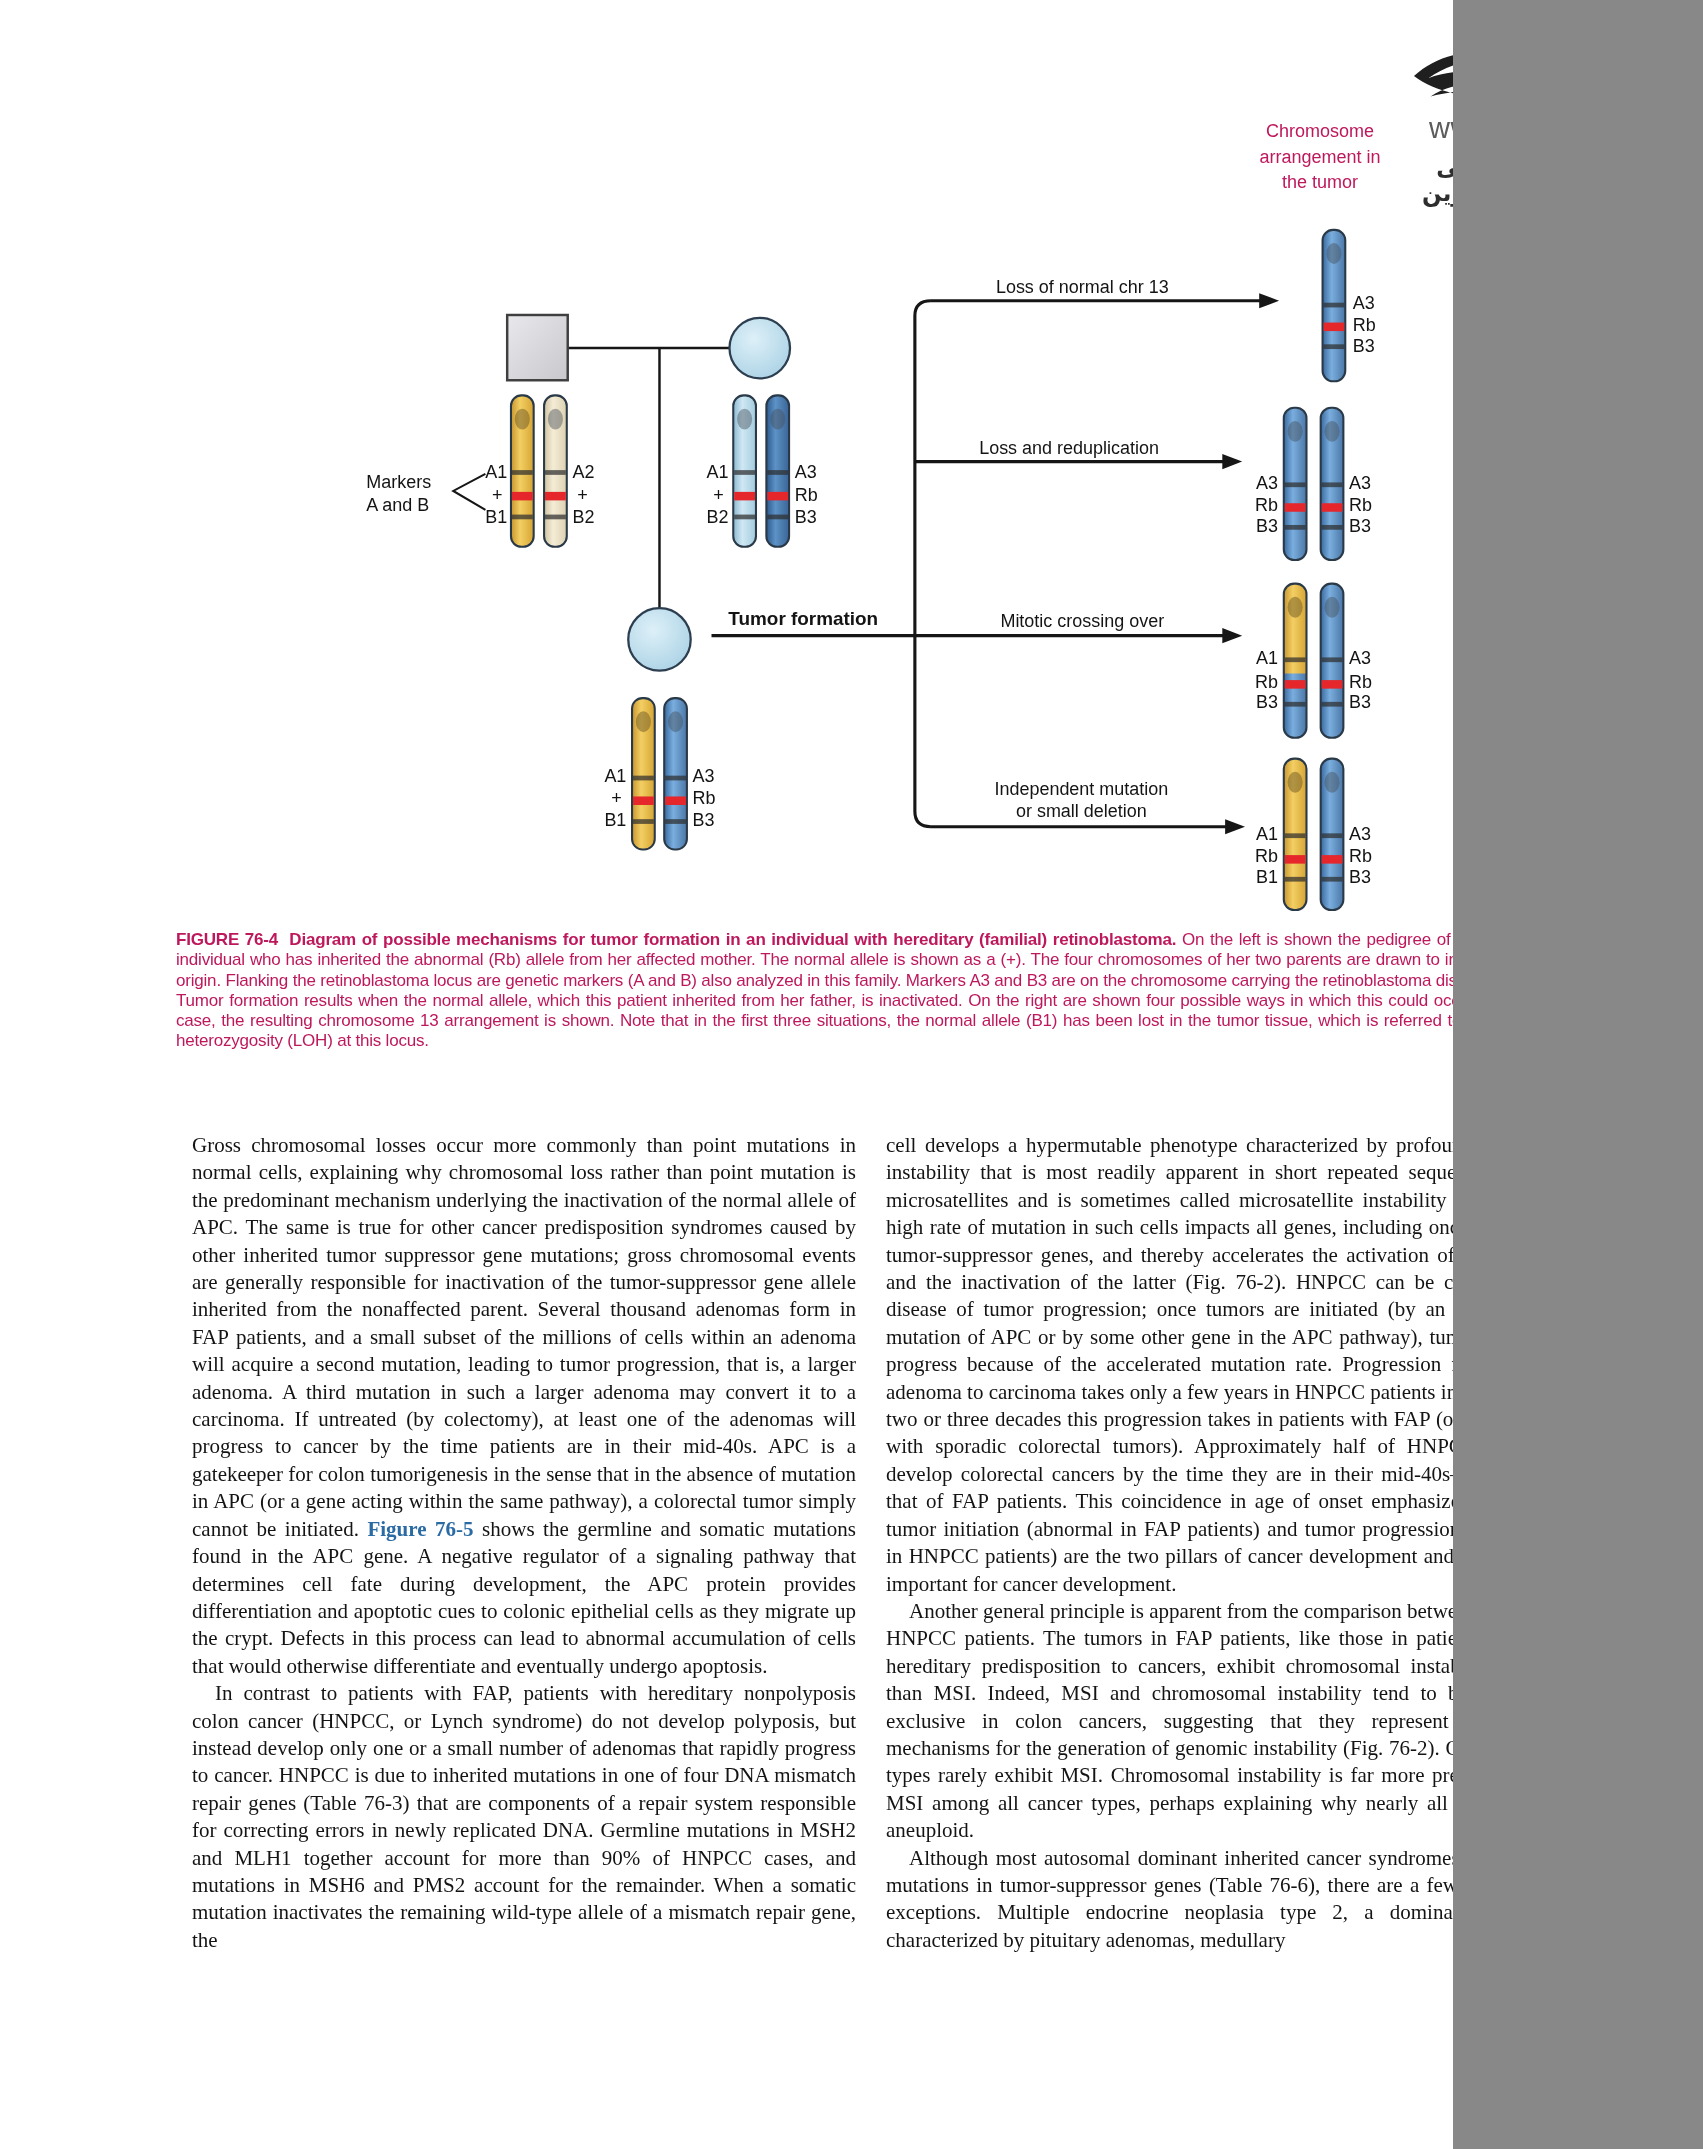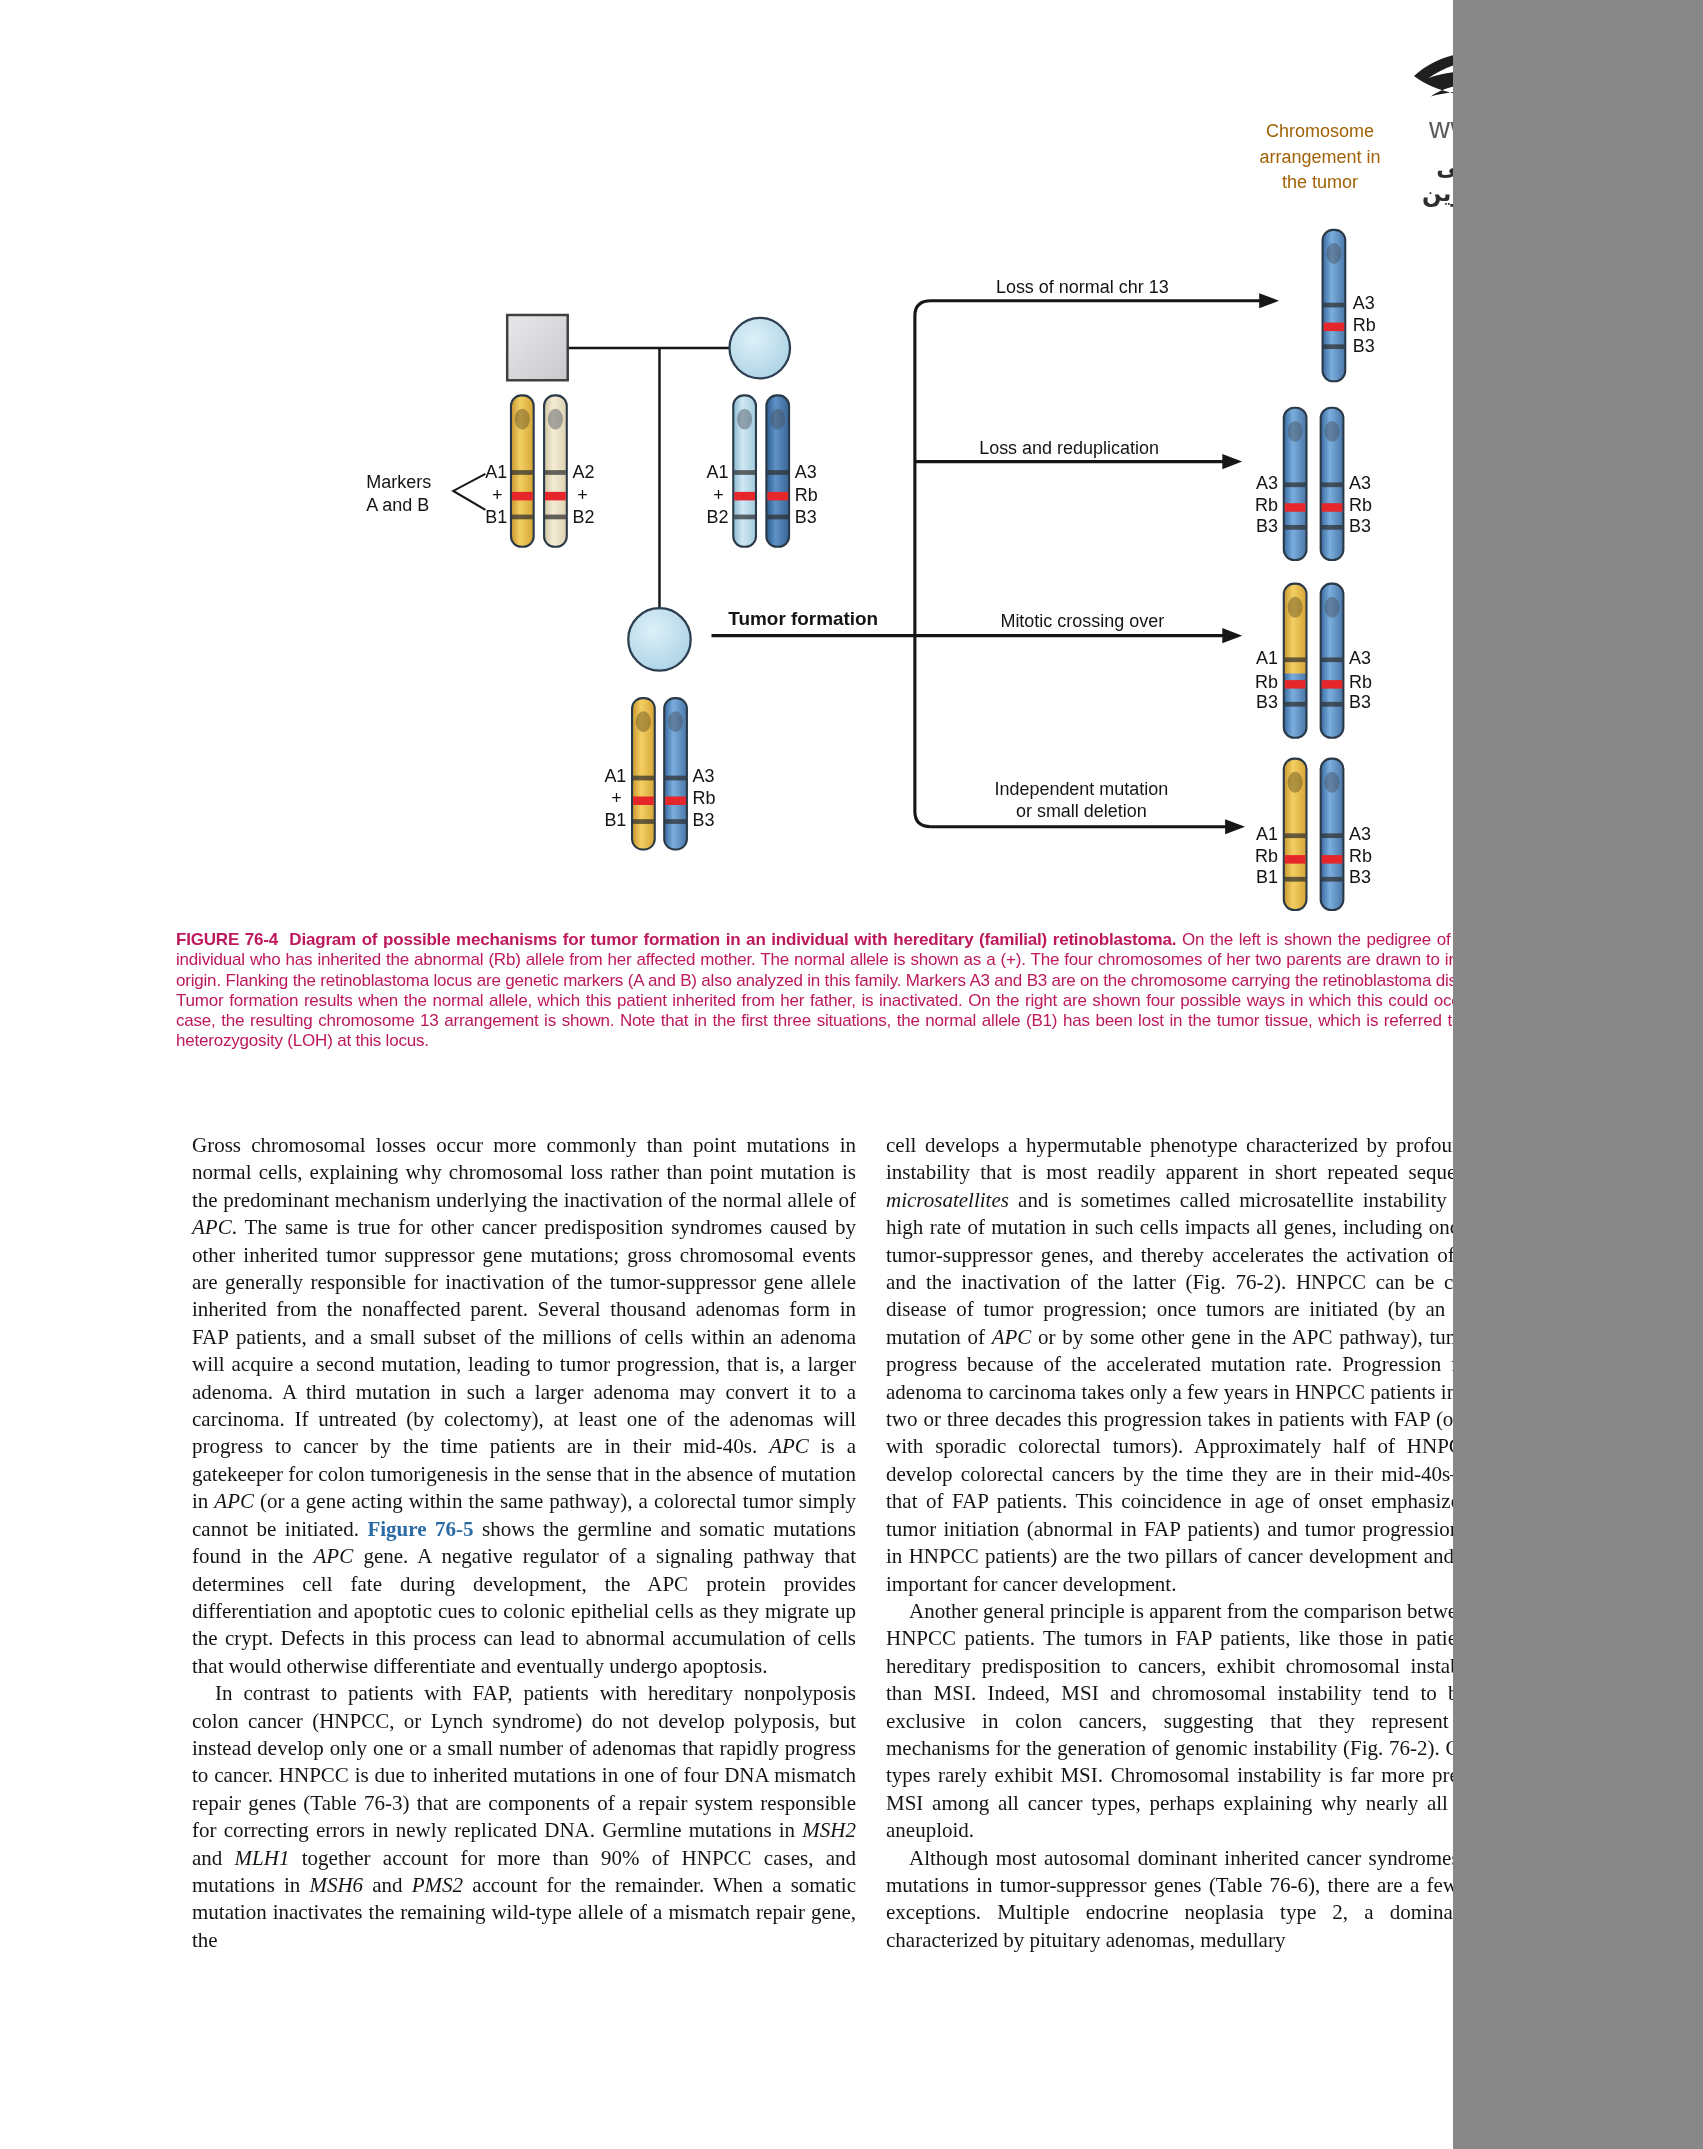--- a/index.html
+++ b/index.html
@@ -6,21 +6,21 @@
   .page{position:relative;width:1453px;height:2149px;background:#ffffff;
         font-family:"Liberation Sans",sans-serif;overflow:hidden;}
 
   
   .logo-svg{position:absolute;left:1405px;top:17px;width:284px;height:97px;}
   .site-url{position:absolute;left:1421px;top:112px;font-size:29px;color:#5c5c5c;letter-spacing:0.5px;z-index:2;margin-left:8px;}
   .page-number{position:absolute;left:1567px;top:105px;font-size:20px;font-weight:bold;color:#111;z-index:1;}
   .persian{position:absolute;left:1396px;top:154px;width:284px;text-align:center;direction:rtl;
            font-family:"DejaVu Sans",sans-serif;font-size:23px;font-weight:600;color:#2e2e2e;}
   .col-header{position:absolute;left:1251px;top:119px;width:138px;text-align:center;
-              font-size:18px;line-height:25.6px;color:#a16207;}
+              font-size:18px;line-height:25.6px;color:#be185d;}
 
   
   .fig-svg{position:absolute;left:0;top:0;}
   .fig-svg text{font-family:"Liberation Sans",sans-serif;font-size:19px;fill:#141414;}
   .fig-svg text.bold{font-weight:bold;font-size:20px;}
   .ln{stroke:#161616;stroke-width:2.6;fill:none;}
   .ln-thick{stroke:#161616;stroke-width:3.3;fill:none;}
   .bandD{fill:#2e2e2e;opacity:.72;}
   .bandR{fill:#e5262b;}
   .cm{fill:#47505c;opacity:.45;}
@@ -32,21 +32,21 @@
            color:#be185d;text-align:justify;letter-spacing:-0.2px;}
   .caption .cap-bold{font-weight:bold;}
 
   
   .bodycol{position:absolute;top:1132px;font-family:"Liberation Serif",serif;font-size:21px;
            line-height:27.4px;color:#141414;text-align:justify;}
   .bodycol.left{left:192px;width:664px;}
   .bodycol.right{left:886px;width:668px;}
   .body-para{margin:0;}
   .body-para.indent{text-indent:23px;}
-  .seg-i{font-style:italic;}
+  .seg-i{}
   .seg-link{color:#2b6ba4;font-weight:bold;cursor:pointer;}
 
   
   .tab{position:absolute;left:1579px;width:125px;}
   .tab-red{top:703px;height:155px;background:#c64a3c;border-radius:15px 0 0 0;}
   .tab-pink{top:858px;height:173px;background:#f2d0c6;border-radius:0 0 0 15px;}
   .vtext{position:absolute;white-space:nowrap;transform:rotate(90deg);transform-origin:0 0;
          font-family:"Liberation Serif",serif;font-weight:bold;z-index:3;}
   .vtext.chapter{left:1654px;top:716px;font-size:24px;color:#ffffff;letter-spacing:0.9px;}
   .vtext.title{left:1653px;top:870px;font-size:23px;color:#3a332f;letter-spacing:0.5px;}

